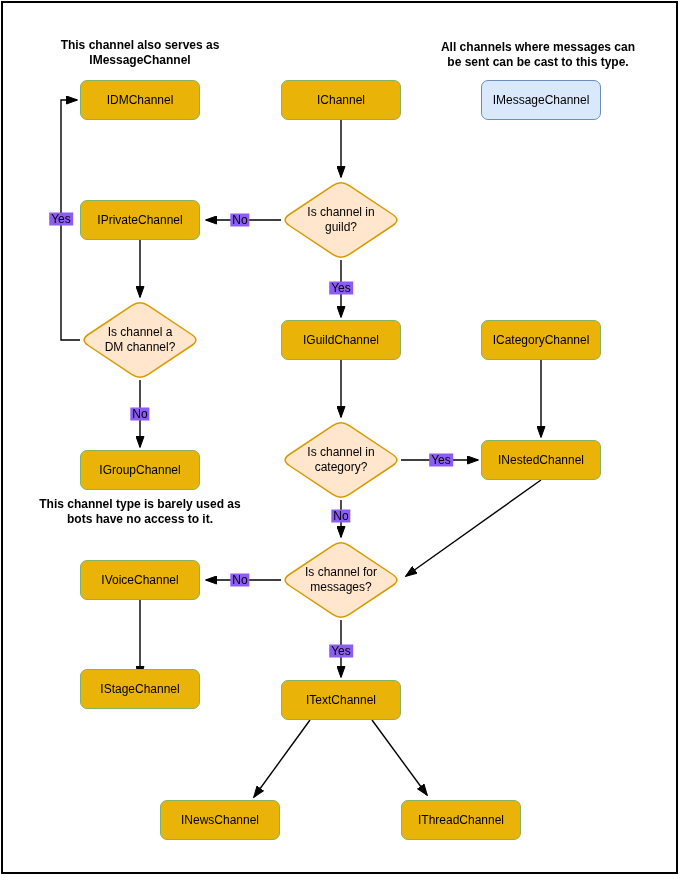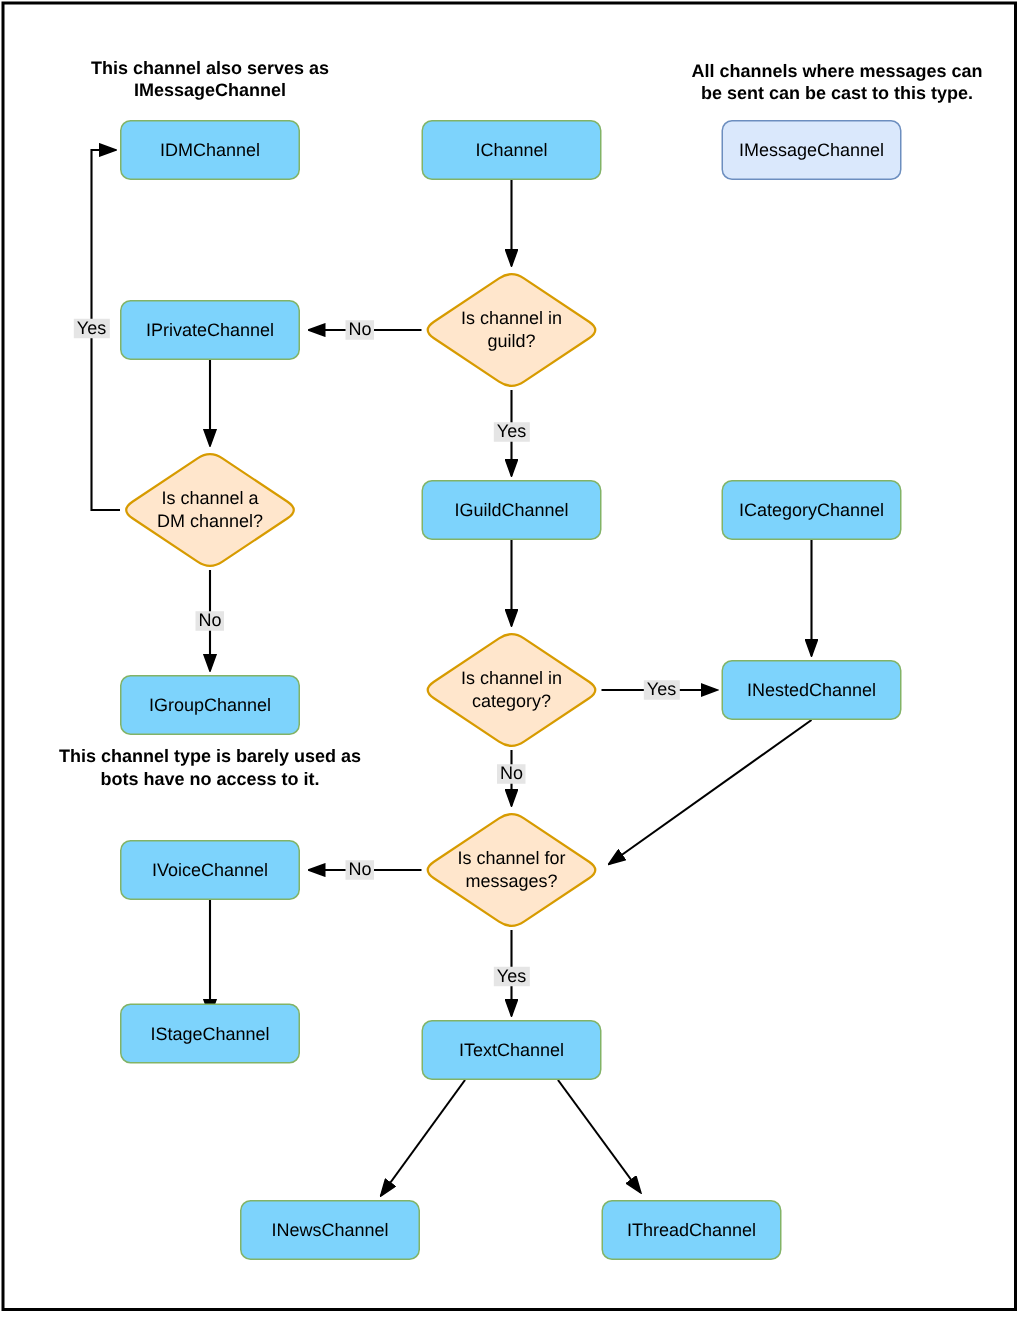--- a/index.html
+++ b/index.html
@@ -9,39 +9,39 @@
     font-family:"Liberation Sans", sans-serif;
     color:#000000; font-size:12px;
   }
   #page-border {
     position:absolute; left:1px; top:1px; width:677px; height:873px;
     border:2px solid #000000; box-sizing:border-box; pointer-events:none;
   }
   #edges { position:absolute; left:0; top:0; width:682px; height:882px; }
   .node {
     position:absolute; width:120px; height:40px; box-sizing:border-box;
-    border-radius:7px; border:1.5px solid #82b366; background:#7dd3fc;
+    border-radius:7px; border:1.5px solid #82b366; background:#eab308;
     display:flex; align-items:center; justify-content:center;
     text-align:center; font-size:12px; line-height:15px;
   }
   .node.blue { background:#dae8fc; border-color:#6c8ebf; }
   .diamond { position:absolute; width:120px; height:80px;text-decoration:underline; }
   .diamond svg { position:absolute; left:-1px; top:-1px; }
   .dlabel {
     position:absolute; left:0; top:0; right:0; bottom:0;
     display:flex; align-items:center; justify-content:center;
     text-align:center; font-size:12px; line-height:15px; white-space:pre-line;
   }
   .note {
     position:absolute; text-align:center; font-size:12px; line-height:15px;
     white-space:pre-line; color:#000000;font-weight:bold;
   }
   .elabel {
     position:absolute; transform:translate(-50%,-50%);
-    background:#e5e5e5; padding:0 2px; font-size:12px; line-height:13px;
+    background:#8b5cf6; padding:0 2px; font-size:12px; line-height:13px;
     color:#000000;
   }
   .edge { stroke:#000000; stroke-width:1.4; fill:none; }
 </style>
 </head>
 <body>
 
 <div id="stage">
 
   <svg id="edges" xmlns="http://www.w3.org/2000/svg">
@@ -132,21 +132,21 @@
   <div class="diamond" style="left:281px;top:540px">
     <svg width="122" height="82" viewBox="-1 -1 122 82">
       <path d="M68.3,5.6 L111.7,34.5 Q120,40 111.7,45.5 L68.3,74.4 Q60,80 51.7,74.4 L8.3,45.5 Q0,40 8.3,34.5 L51.7,5.6 Q60,0 68.3,5.6 Z" fill="#ffe6cc" stroke="#d79b00" stroke-width="1.5"></path>
     </svg>
     <div class="dlabel">Is channel for
 messages?</div>
   </div>
 
   <div class="note" style="left:40px;top:38px;width:200px">This channel also serves as
 IMessageChannel</div>
-  <div class="note" style="left:448px;top:40px;width:220px">All channels where messages can
+  <div class="note" style="left:428px;top:40px;width:220px">All channels where messages can
 be sent can be cast to this type.</div>
   <div class="note" style="left:30px;top:497px;width:220px">This channel type is barely used as
 bots have no access to it.</div>
 
   <div class="elabel" style="left:240px;top:220px">No</div>
   <div class="elabel" style="left:341px;top:288px">Yes</div>
   <div class="elabel" style="left:61px;top:219px">Yes</div>
   <div class="elabel" style="left:140px;top:414px">No</div>
   <div class="elabel" style="left:441px;top:460px">Yes</div>
   <div class="elabel" style="left:341px;top:516px">No</div>

